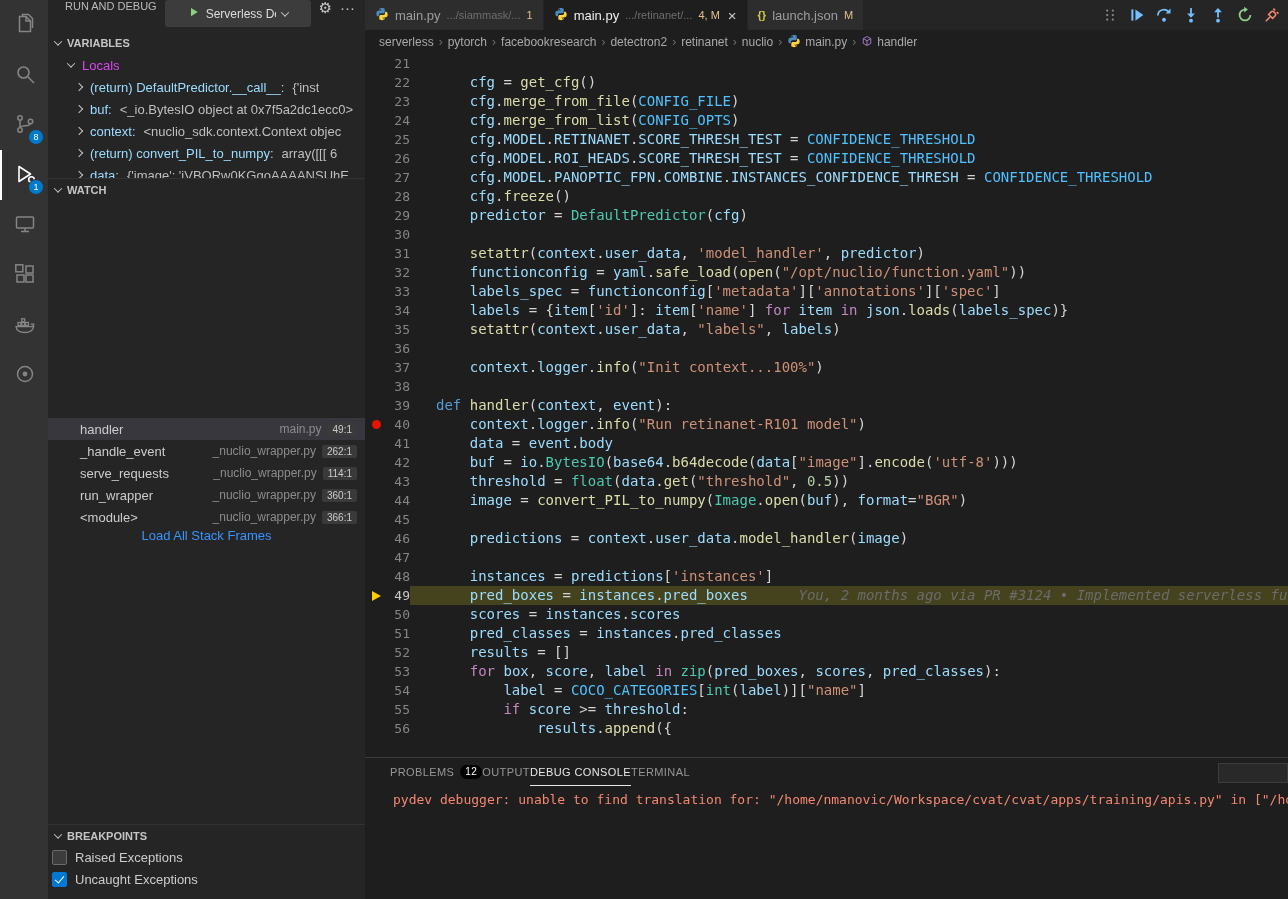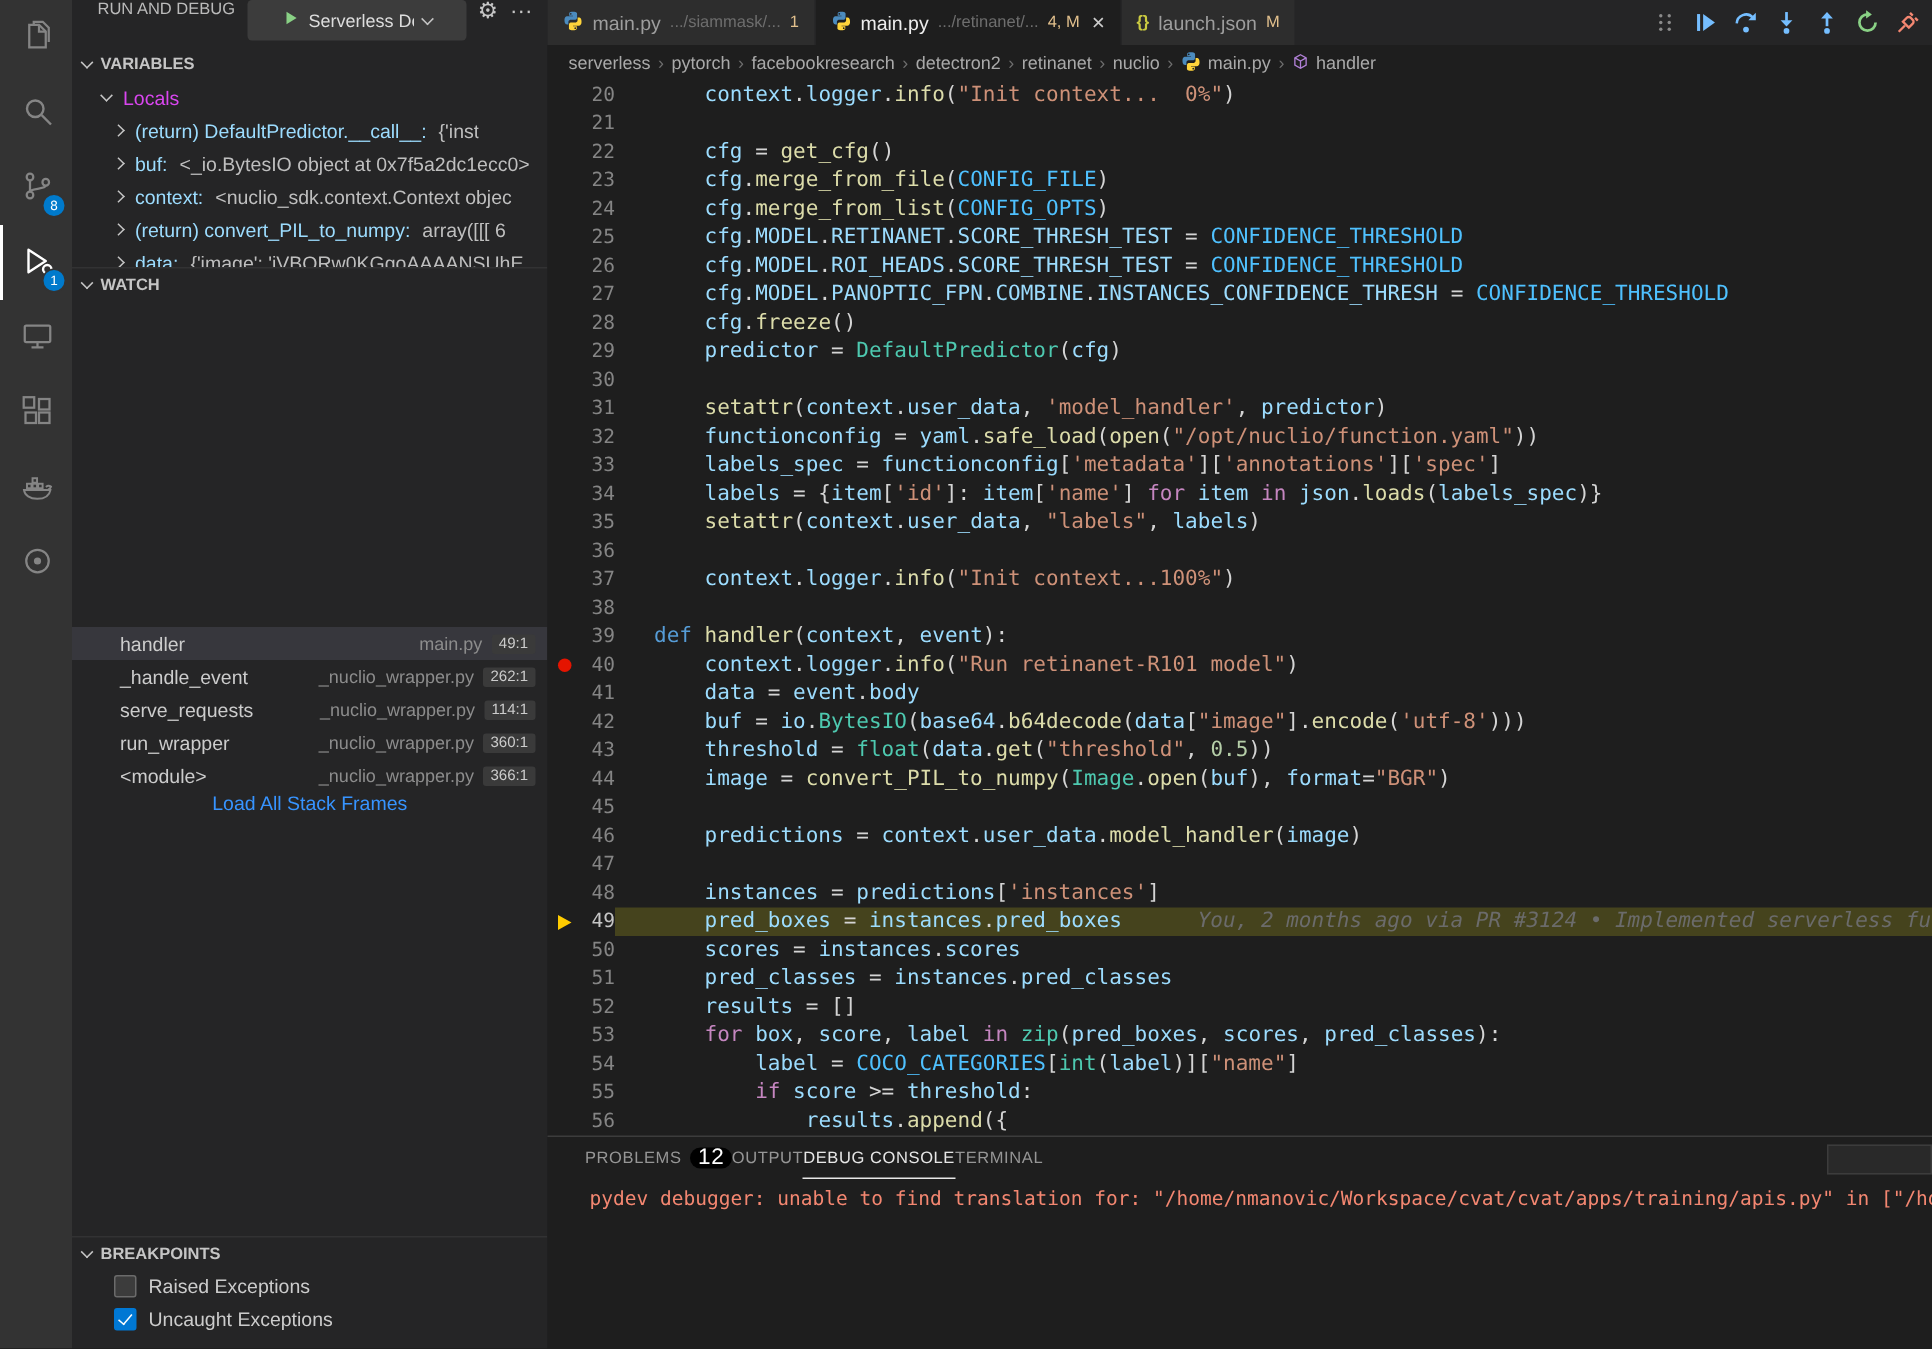--- a/index.html
+++ b/index.html
@@ -31,21 +31,21 @@
   .scope-row{padding-left:20px;gap:8px;font-size:13px;color:#d946ef}
   .var-row{padding-left:28px;gap:8px}
   .var-name{color:#9cdcfe}
   .var-val{color:#bfbfbf;overflow:hidden;white-space:nowrap}
   .frame-row{padding-left:32px;padding-right:8px;gap:6px}
   .frame-row.selected{background:#37373d}
   .frame-name{color:#cccccc}
   .frame-file{margin-left:auto;color:#8c8c8c;font-size:12px}
   .frame-badge{background:#3a3a3a;color:#cccccc;font-size:10px;border-radius:2px;padding:1px 5px;flex-shrink:0}
   .load-link{height:18px;text-align:center;color:#3794ff;font-size:13px;cursor:pointer}
-  .bp-row{padding-left:28px;gap:8px}
+  .bp-row{padding-left:4px;gap:8px}
   .cb{width:15px;height:15px;border:1px solid #6b6b6b;background:#3c3c3c;border-radius:2px;flex-shrink:0;position:relative}
   .cb.checked{background:#0078d4;border-color:#0078d4}
   .cb.checked::after{content:"";position:absolute;left:4px;top:1px;width:4px;height:8px;border:solid #fff;border-width:0 1.5px 1.5px 0;transform:rotate(40deg)}
 
   
   .main{flex:1;min-width:0;display:flex;flex-direction:column;position:relative}
   .tabbar{height:30px;background:#252526;display:flex;flex-shrink:0;position:relative}
   .tab{height:30px;display:flex;align-items:center;gap:6px;padding:0 10px;background:#2d2d2d;border-right:1px solid #252526;font-size:13px;color:#9d9d9d;cursor:pointer;white-space:nowrap}
   .tab.active{background:#1e1e1e;color:#ededed}
   .tab .detail{font-size:11px;color:#6e6e6e}
@@ -69,21 +69,21 @@
   .cfarrow{width:0;height:0;border-left:9px solid #ffcc00;border-top:5px solid transparent;border-bottom:5px solid transparent}
   .tok-k{color:#569cd6}.tok-c{color:#c586c0}.tok-s{color:#ce9178}.tok-f{color:#dcdcaa}
   .tok-t{color:#4ec9b0}.tok-v{color:#9cdcfe}.tok-C{color:#4fc1ff}.tok-n{color:#b5cea8}
   .tok-b{color:#6b6b6b;font-style:italic}
 
   
   .panel{height:142px;flex-shrink:0;background:#1e1e1e;border-top:1px solid #3c3c3c;position:relative}
   .panel-tabs{height:28px;display:flex;align-items:center;padding-left:25px;font-size:11px;color:#969696;letter-spacing:.4px}
   .ptab{height:28px;display:flex;align-items:center;gap:6px;cursor:pointer;border-bottom:1px solid transparent}
   .ptab.active{color:#e7e7e7;border-bottom:1px solid #e7e7e7}
-  .pbadge{background:#000000;color:#ffffff;border-radius:8px;padding:0 5px;font-size:15px;height:14px;line-height:14px}
+  .pbadge{background:#000000;color:#ffffff;border-radius:8px;padding:0 5px;font-size:10px;height:14px;line-height:14px}
   .console{height:114px;overflow:hidden;padding:4px 0 0 28px;font-family:"DejaVu Sans Mono",monospace;font-size:13px;color:#f48771}
   .console-line{height:19px;line-height:19px;white-space:pre;overflow:hidden}
   .filter-box{position:absolute;top:5px;right:0;width:70px;height:20px;background:#292929;border:1px solid #3c3c3c}
 </style>
 </head>
 <body>
 
 <div class="app">
 
   <div class="activity-bar">
@@ -375,21 +375,20 @@
         <span class="crumb">
           <span><svg viewBox="0 0 16 16" width="12" height="12" fill="none" stroke="#b180d7" stroke-width="1.2">
               <path d="M8 2l5 2.8v6.4L8 14l-5-2.8V4.8z"></path>
               <path d="M3 4.8L8 7.6l5-2.8M8 7.6V14"></path>
             </svg></span>
           <span>handler</span>
         </span>
       </div>
 
     <div class="editor" id="code-area">
-        <div class="code-line"><span class="glyph"></span><span class="lnum">20</span><span class="lcontent"><span>    </span><span class="tok-v">context</span><span>.</span><span class="tok-v">logger</span><span>.</span><span class="tok-f">info</span><span>(</span><span class="tok-s">"Init context...  0%"</span><span>)</span></span></div>
         <div class="code-line"><span class="glyph"></span><span class="lnum">21</span><span class="lcontent"></span></div>
         <div class="code-line"><span class="glyph"></span><span class="lnum">22</span><span class="lcontent"><span>    </span><span class="tok-v">cfg</span><span> = </span><span class="tok-f">get_cfg</span><span>()</span></span></div>
         <div class="code-line"><span class="glyph"></span><span class="lnum">23</span><span class="lcontent"><span>    </span><span class="tok-v">cfg</span><span>.</span><span class="tok-f">merge_from_file</span><span>(</span><span class="tok-C">CONFIG_FILE</span><span>)</span></span></div>
         <div class="code-line"><span class="glyph"></span><span class="lnum">24</span><span class="lcontent"><span>    </span><span class="tok-v">cfg</span><span>.</span><span class="tok-f">merge_from_list</span><span>(</span><span class="tok-C">CONFIG_OPTS</span><span>)</span></span></div>
         <div class="code-line"><span class="glyph"></span><span class="lnum">25</span><span class="lcontent"><span>    </span><span class="tok-v">cfg</span><span>.</span><span class="tok-v">MODEL</span><span>.</span><span class="tok-v">RETINANET</span><span>.</span><span class="tok-v">SCORE_THRESH_TEST</span><span> = </span><span class="tok-C">CONFIDENCE_THRESHOLD</span></span></div>
         <div class="code-line"><span class="glyph"></span><span class="lnum">26</span><span class="lcontent"><span>    </span><span class="tok-v">cfg</span><span>.</span><span class="tok-v">MODEL</span><span>.</span><span class="tok-v">ROI_HEADS</span><span>.</span><span class="tok-v">SCORE_THRESH_TEST</span><span> = </span><span class="tok-C">CONFIDENCE_THRESHOLD</span></span></div>
         <div class="code-line"><span class="glyph"></span><span class="lnum">27</span><span class="lcontent"><span>    </span><span class="tok-v">cfg</span><span>.</span><span class="tok-v">MODEL</span><span>.</span><span class="tok-v">PANOPTIC_FPN</span><span>.</span><span class="tok-v">COMBINE</span><span>.</span><span class="tok-v">INSTANCES_CONFIDENCE_THRESH</span><span> = </span><span class="tok-C">CONFIDENCE_THRESHOLD</span></span></div>
         <div class="code-line"><span class="glyph"></span><span class="lnum">28</span><span class="lcontent"><span>    </span><span class="tok-v">cfg</span><span>.</span><span class="tok-f">freeze</span><span>()</span></span></div>
         <div class="code-line"><span class="glyph"></span><span class="lnum">29</span><span class="lcontent"><span>    </span><span class="tok-v">predictor</span><span> = </span><span class="tok-t">DefaultPredictor</span><span>(</span><span class="tok-v">cfg</span><span>)</span></span></div>
         <div class="code-line"><span class="glyph"></span><span class="lnum">30</span><span class="lcontent"></span></div>

